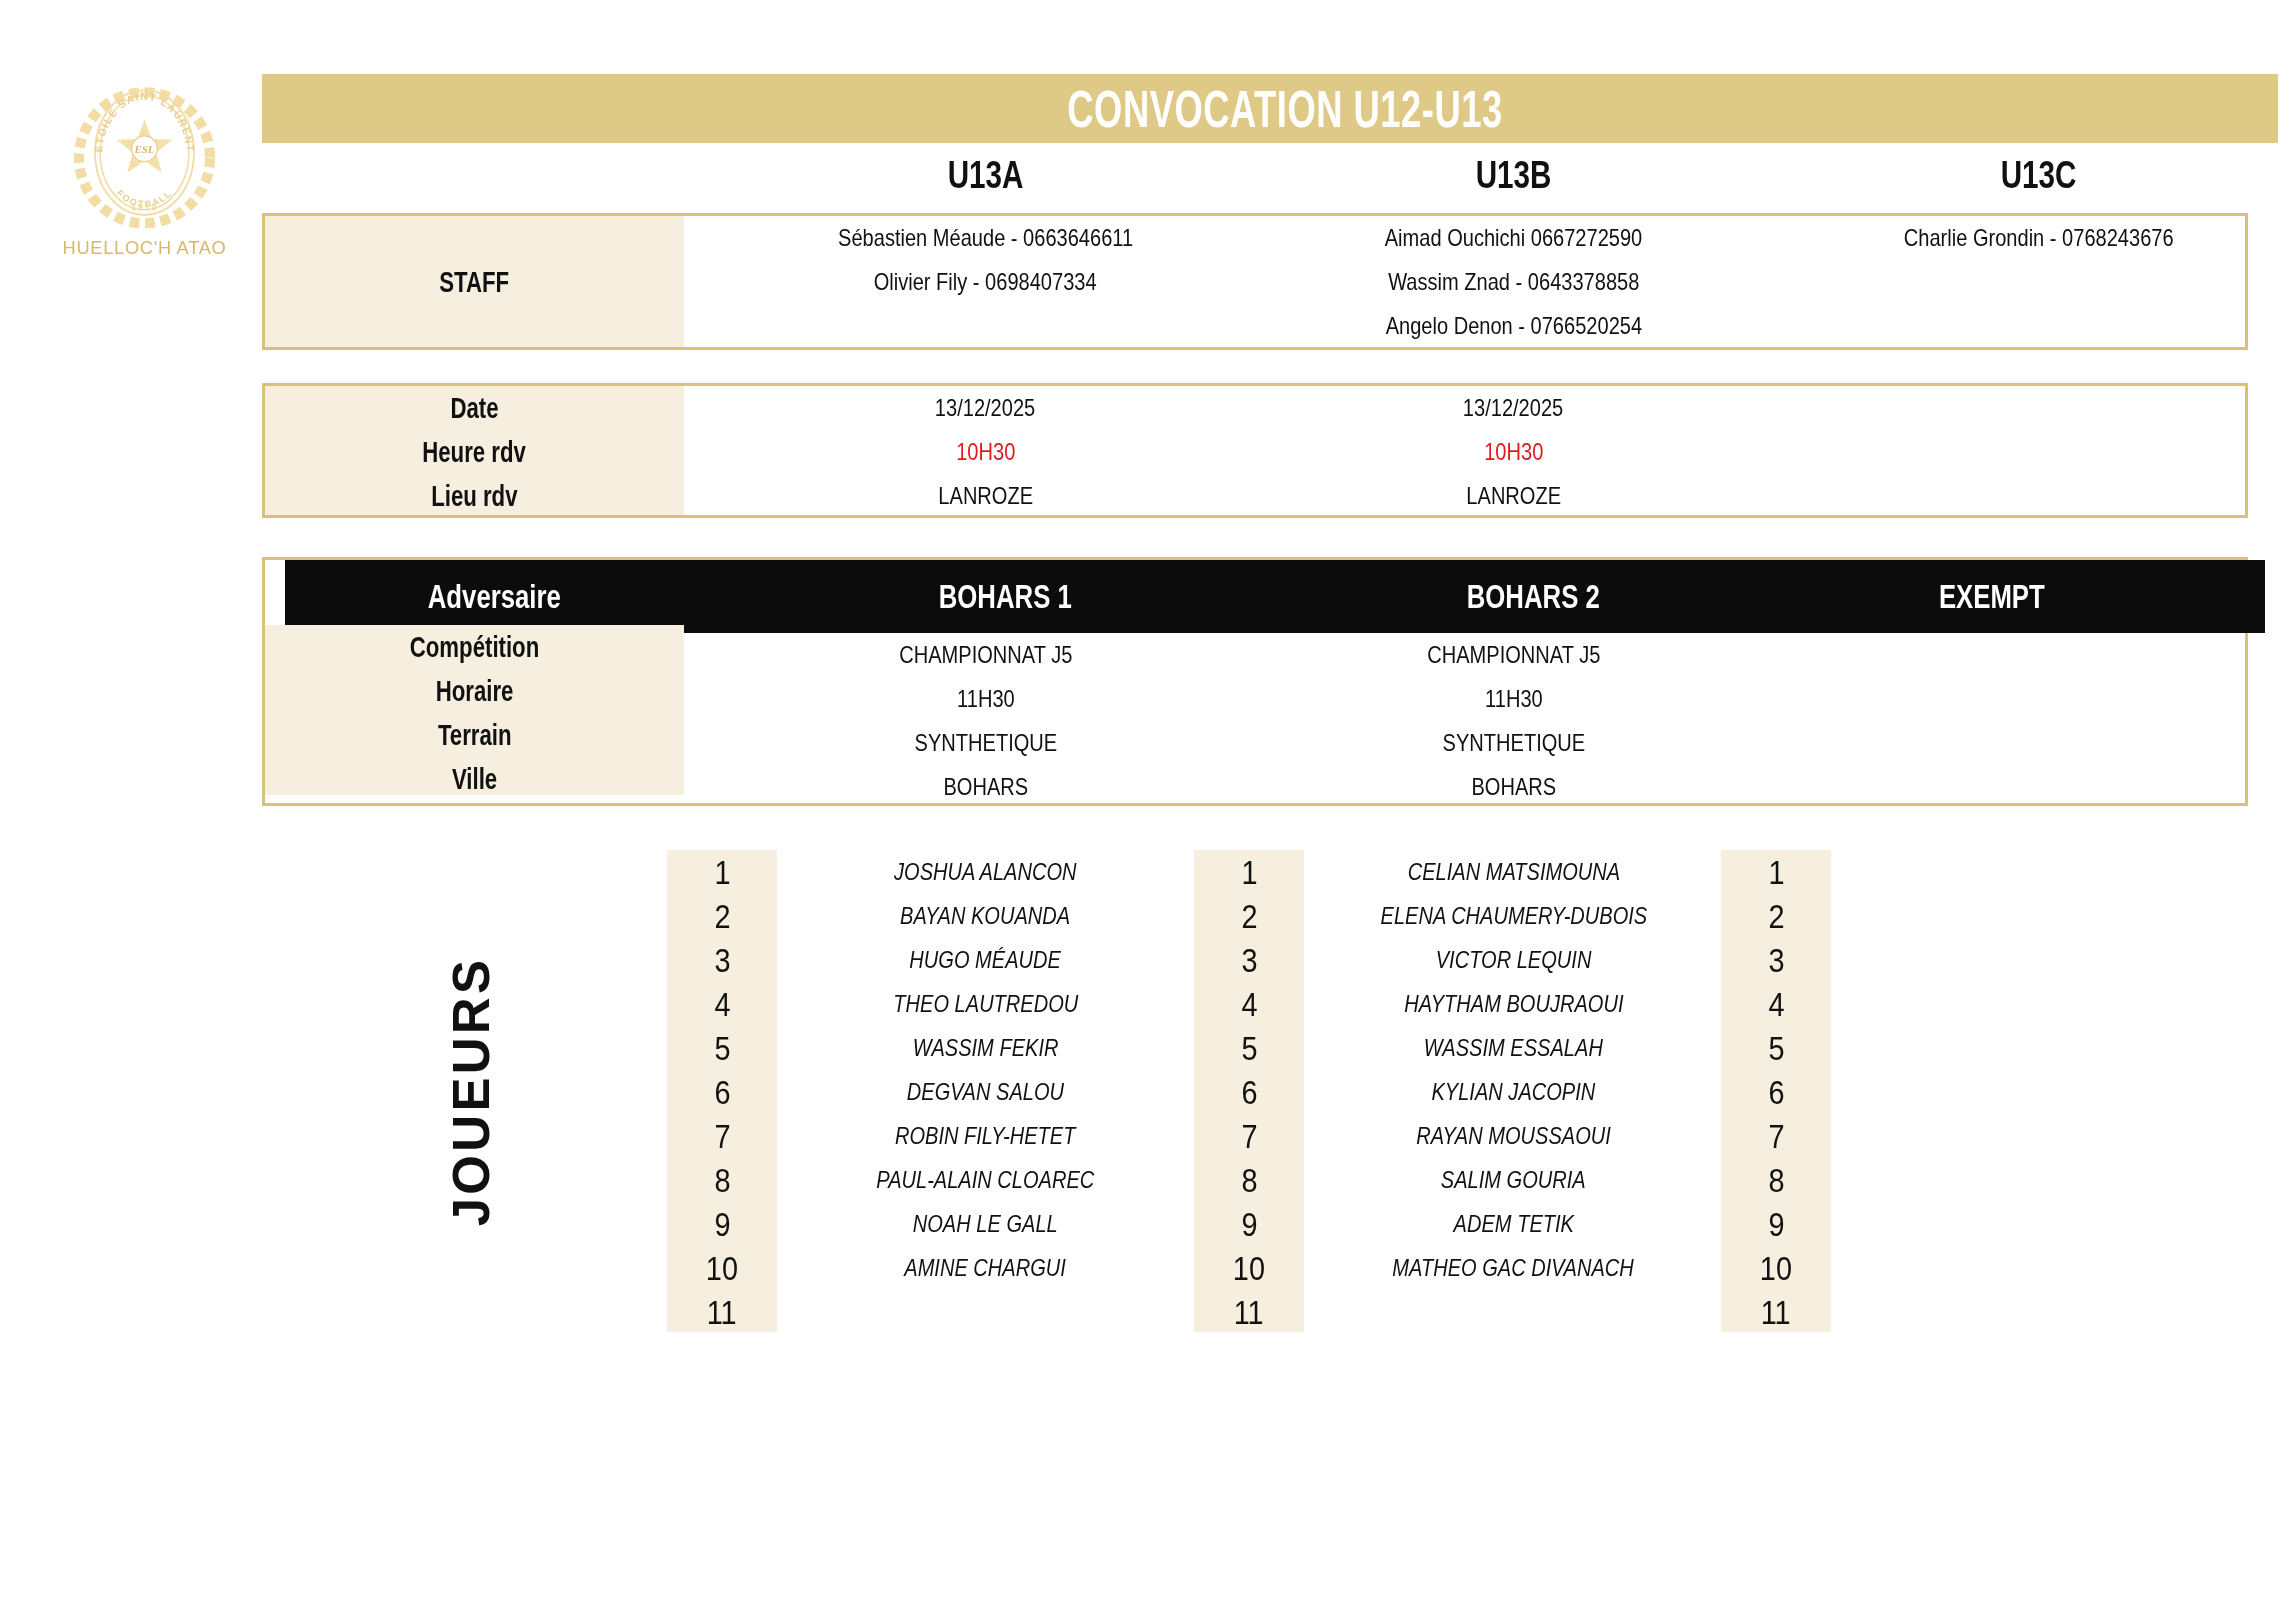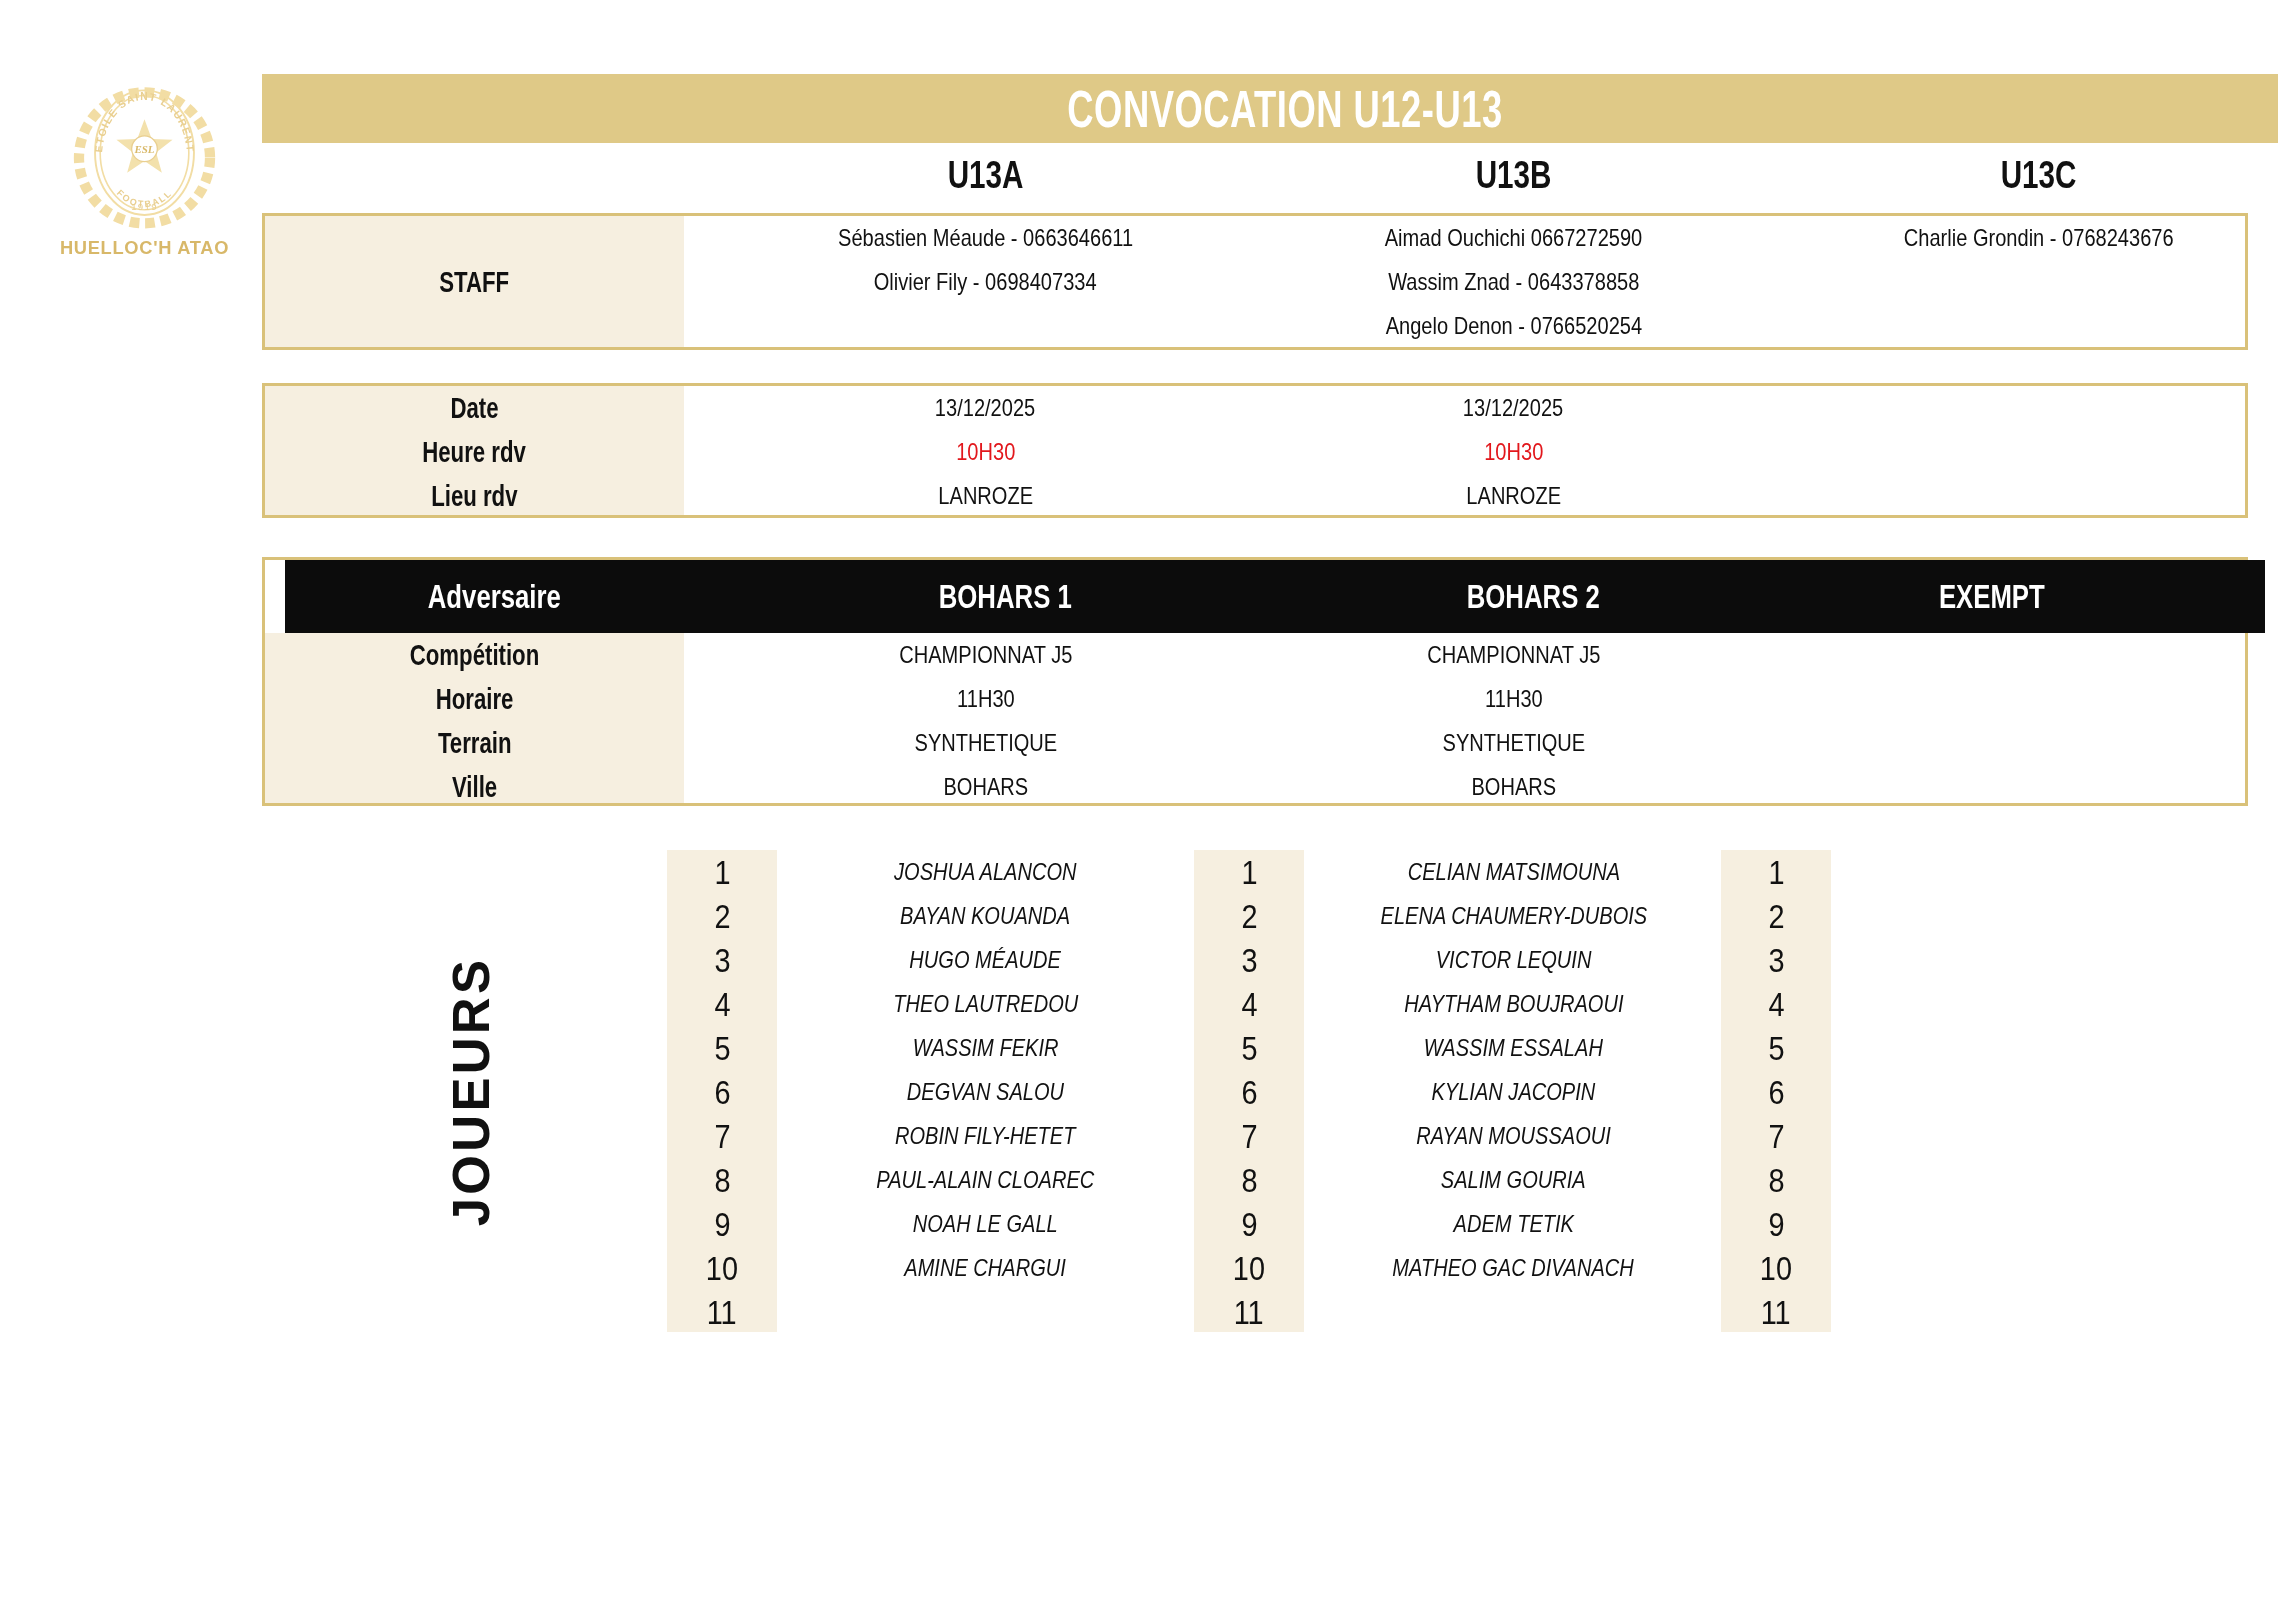--- a/index.html
+++ b/index.html
@@ -32,35 +32,35 @@
   .label-cell{position:absolute;left:0;top:0;width:419px;height:100%;background:#f6efe0;}
   .label-cell.fill{display:flex;align-items:center;justify-content:center;text-align:center;}
   .col{position:absolute;top:0;height:100%;}
   .colA{left:512px;width:417px;} .colB{left:1041px;width:415px;} .colC{left:1565px;width:417px;}
   .row{height:44px;display:flex;align-items:center;justify-content:center;}
 
   
   .black-band{position:absolute;left:0;top:0;width:100%;height:73px;background:#0c0c0c;margin-left:20px;}
   .band-cell{position:absolute;top:0;height:73px;display:flex;align-items:center;justify-content:center;}
   .bandL{left:0;width:419px;} .bandA{left:512px;width:417px;} .bandB{left:1041px;width:415px;} .bandC{left:1498px;width:417px;}
-  .match-table .label-cell{top:73px;height:calc(100% - 73px);}
+  .match-table .label-cell{top:65px;height:calc(100% - 73px);}
   .match-table .col{top:73px;height:calc(100% - 73px);}
 
   
   .joueurs-cell{position:absolute;left:262px;top:850px;width:419px;height:482px;
                 display:flex;align-items:center;justify-content:center;}
   .joueurs-cell span{transform:rotate(-90deg);font-size:51px;font-weight:bold;letter-spacing:3.3px;white-space:nowrap;}
   .strip{position:absolute;top:850px;width:110px;height:482px;background:#f6efe0;}
   .stripA{left:667px;} .stripB{left:1194px;} .stripC{left:1721px;}
   .names{position:absolute;top:850px;height:482px;font-style:italic;}
   .namesA{left:777px;width:417px;} .namesB{left:1306px;width:415px;}
 
   
   .logo{position:absolute;left:56px;top:73px;width:177px;text-align:center;}
-  .motto{margin-top:-5.2px;font-size:18.3px;font-weight:bold;color:#d8b869;letter-spacing:0.7px;}
+  .motto{margin-top:-5.2px;font-size:18.3px;font-weight:normal;color:#d8b869;letter-spacing:0.7px;}
 </style>
 </head>
 <body>
 
 <div class="page">
 
   <div class="logo">
     <svg viewBox="0 0 260 260" width="167" height="167">
       <g fill="none" stroke="#f2dda4">
         <circle cx="130" cy="132" r="102" stroke-width="16" stroke-dasharray="15 9"></circle>

